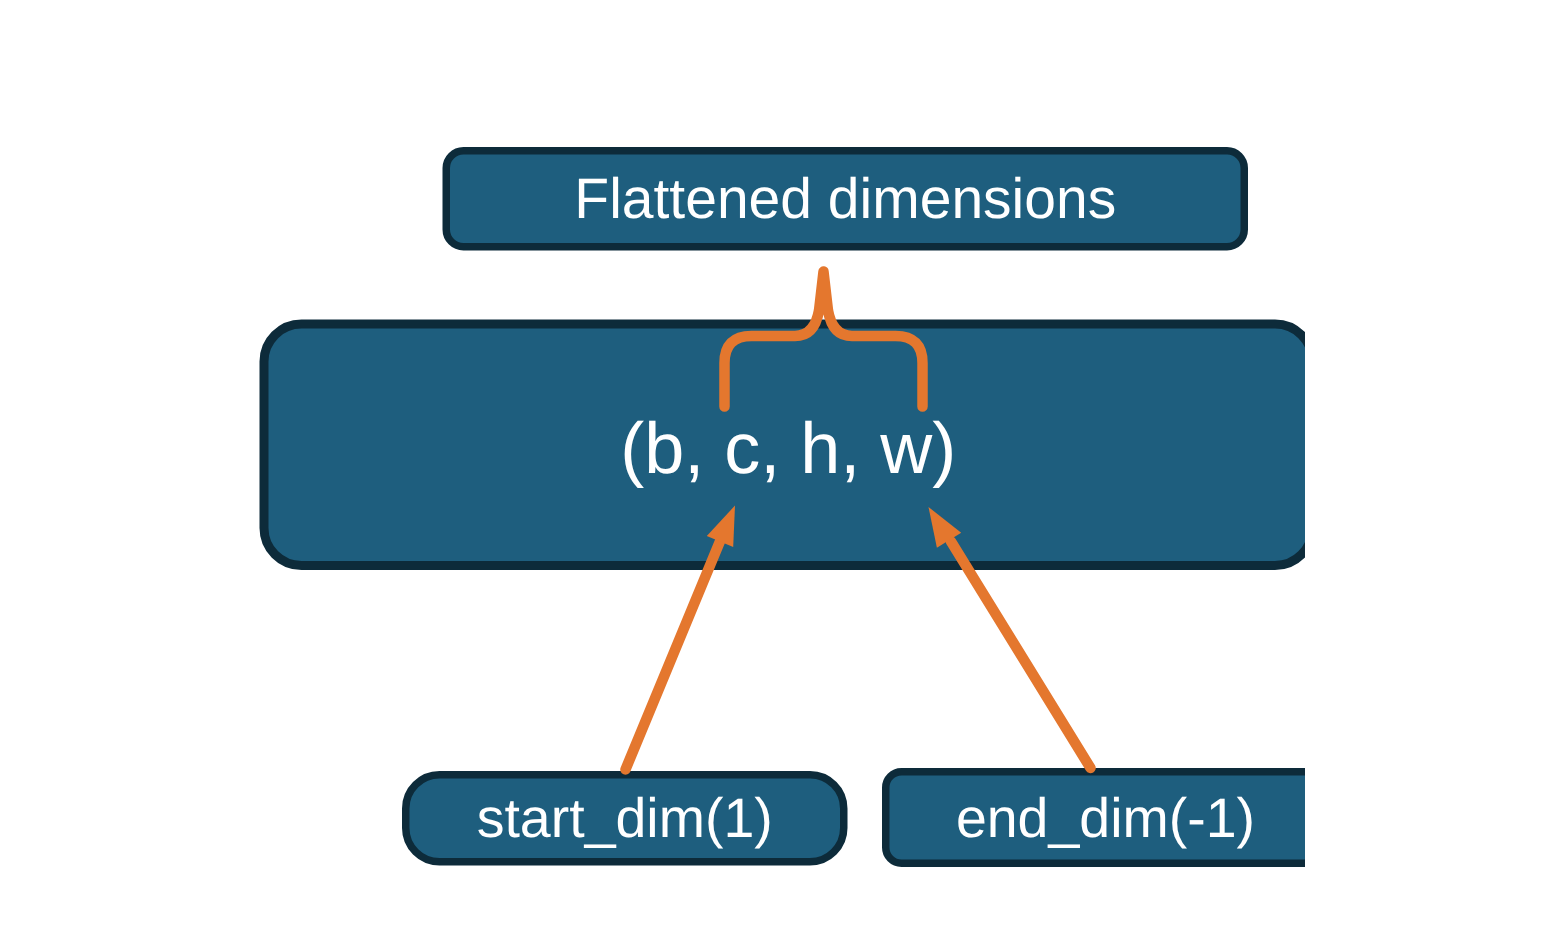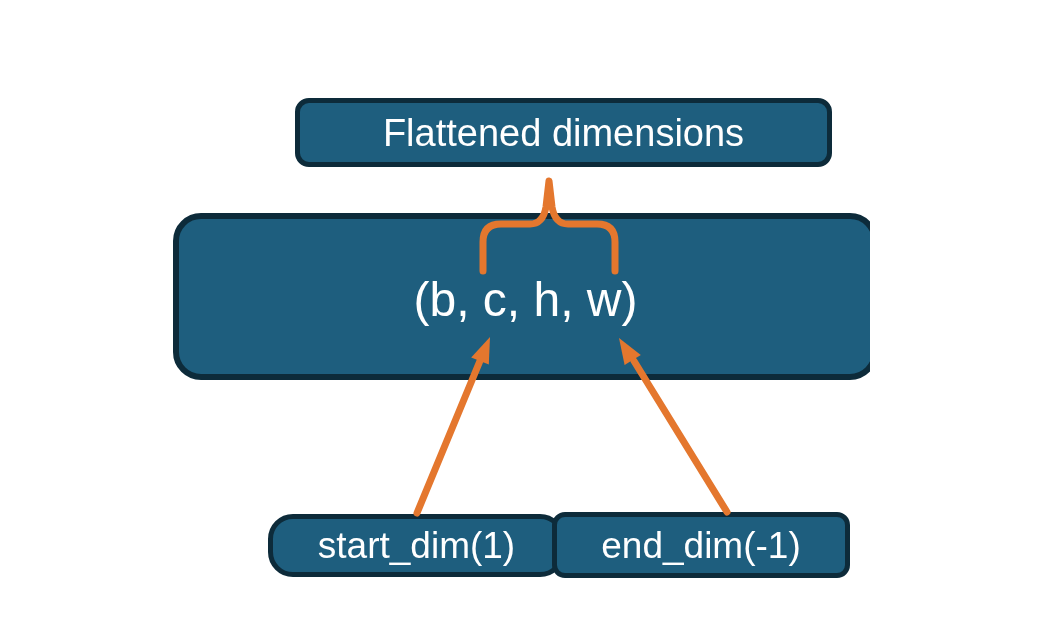--- a/index.html
+++ b/index.html
@@ -44,21 +44,21 @@
     font-size: 48px;
     padding-top: 6px;
   }
   .start-dim-box {
     left: 268px; top: 514px;
     width: 297px; height: 63px;
     border-radius: 25px;
     font-size: 37px;
   }
   .end-dim-box {
-    left: 552px; top: 512px;
+    left: 588px; top: 512px;
     width: 298px; height: 66px;
     border-radius: 13px;
     font-size: 37px;
     text-align: right;
   }
   svg.overlay {
     position: absolute;
     left: 0; top: 0;
     width: 1038px; height: 632px;
     pointer-events: none;

